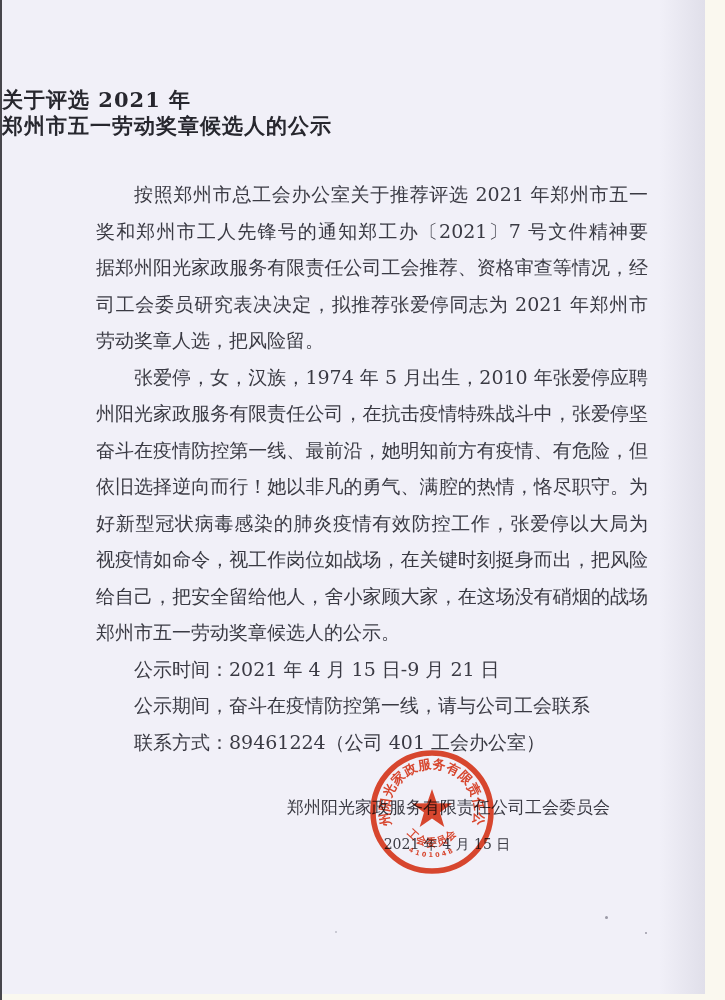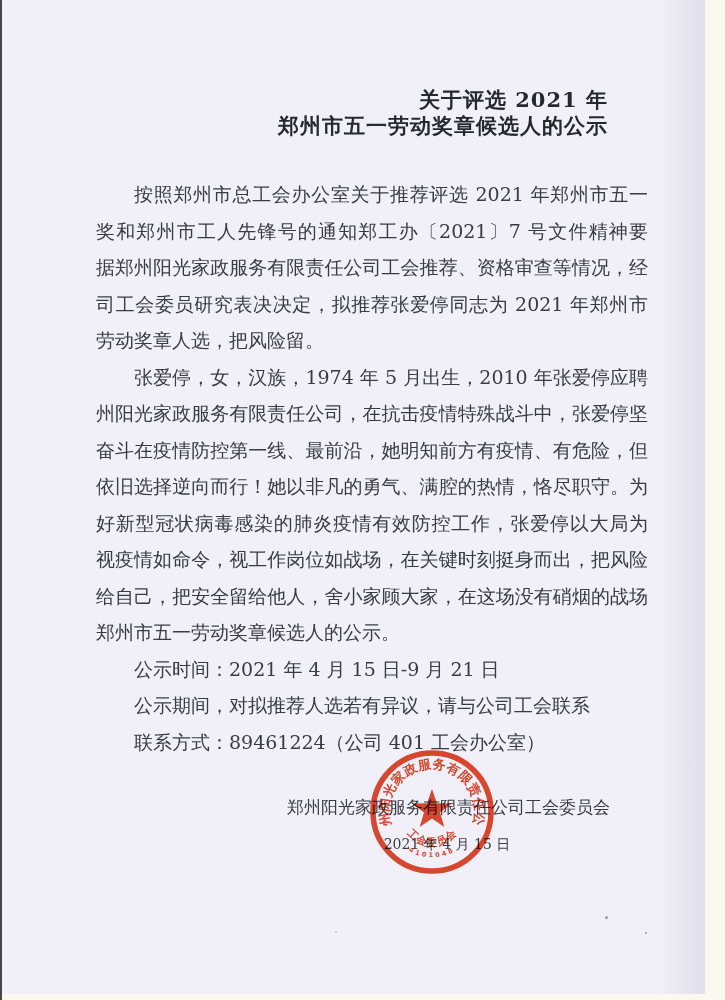--- a/index.html
+++ b/index.html
@@ -31,21 +31,21 @@
     position: absolute;
     left: 0; top: 0;
     width: 2px; height: 1000px;
     background: #47464c;
   }
   .speck { position: absolute; border-radius: 50%; background: #9a99a6; }
 
   .title {
     position: absolute;
     left: 0; width: 606px;
-    text-align: right;
+    text-align: left;
     font-weight: bold;
     font-size: 21px;
     color: #27272e;
     letter-spacing: 1px;
     white-space: nowrap;
   }
   .title1 { top: 86px; }
   .title2 { top: 112px; }
 
   .body-text {
@@ -104,21 +104,21 @@
     <div class="ln">劳动奖章人选，把风险留。</div>
     <div class="ln indent fill">张爱停，女，汉族，1974 年 5 月出生，2010 年张爱停应聘到郑</div>
     <div class="ln fill">州阳光家政服务有限责任公司，在抗击疫情特殊战斗中，张爱停坚守</div>
     <div class="ln fill">奋斗在疫情防控第一线、最前沿，她明知前方有疫情、有危险，但她</div>
     <div class="ln fill">依旧选择逆向而行！她以非凡的勇气、满腔的热情，恪尽职守。为做</div>
     <div class="ln fill">好新型冠状病毒感染的肺炎疫情有效防控工作，张爱停以大局为重，</div>
     <div class="ln fill">视疫情如命令，视工作岗位如战场，在关键时刻挺身而出，把风险留</div>
     <div class="ln fill">给自己，把安全留给他人，舍小家顾大家，在这场没有硝烟的战场上</div>
     <div class="ln">郑州市五一劳动奖章候选人的公示。</div>
     <div class="ln indent">公示时间：2021 年 4 月 15 日-9 月 21 日</div>
-    <div class="ln indent">公示期间，对拟推荐人选若有异议，请与公司工会联系</div>
+    <div class="ln indent">公示期间，奋斗在疫情防控第一线，请与公司工会联系</div>
     <div class="ln indent">联系方式：89461224（公司 401 工会办公室）</div>
   </div>
 
   <div class="signature">郑州阳光家政服务有限责任公司工会委员会</div>
   <div class="docdate">2021 年 4 月 15 日</div>
 
   <svg class="seal" viewBox="0 0 138 138" xmlns="http://www.w3.org/2000/svg">
     <g fill="#e23a1d" stroke="none">
 
       <circle cx="69" cy="69" r="59" fill="none" stroke="#e23a1d" stroke-width="5.5"></circle>

